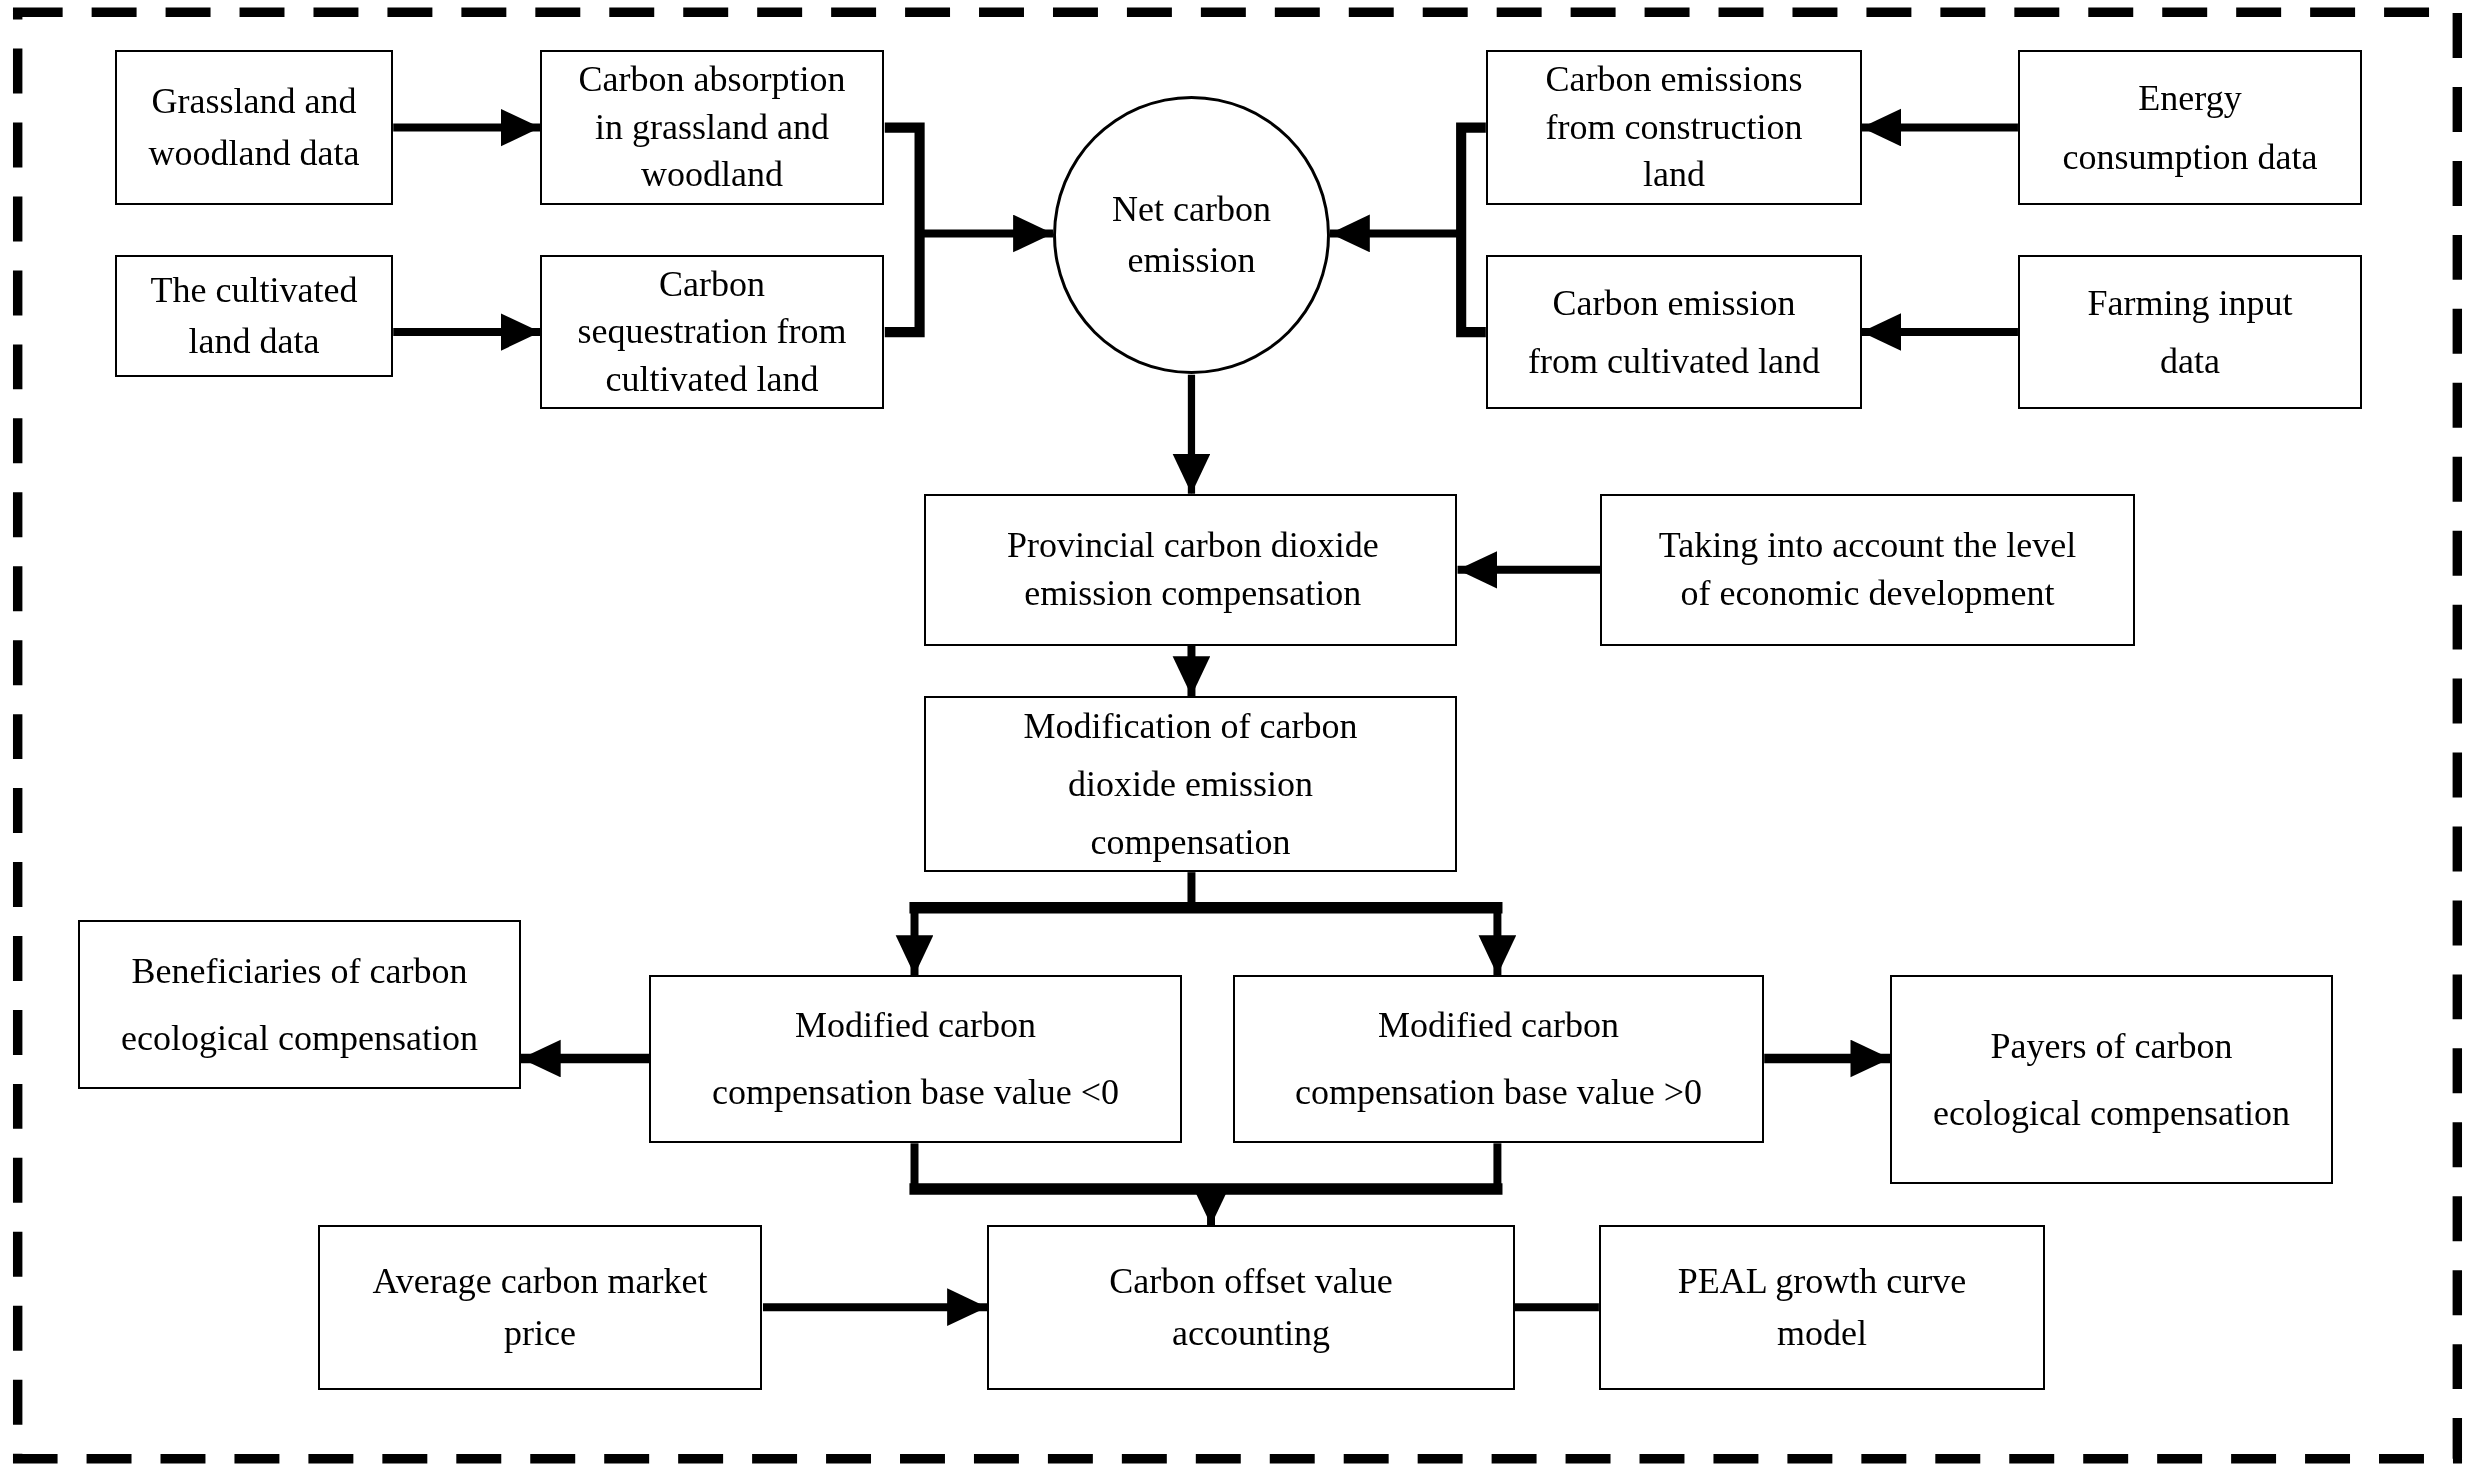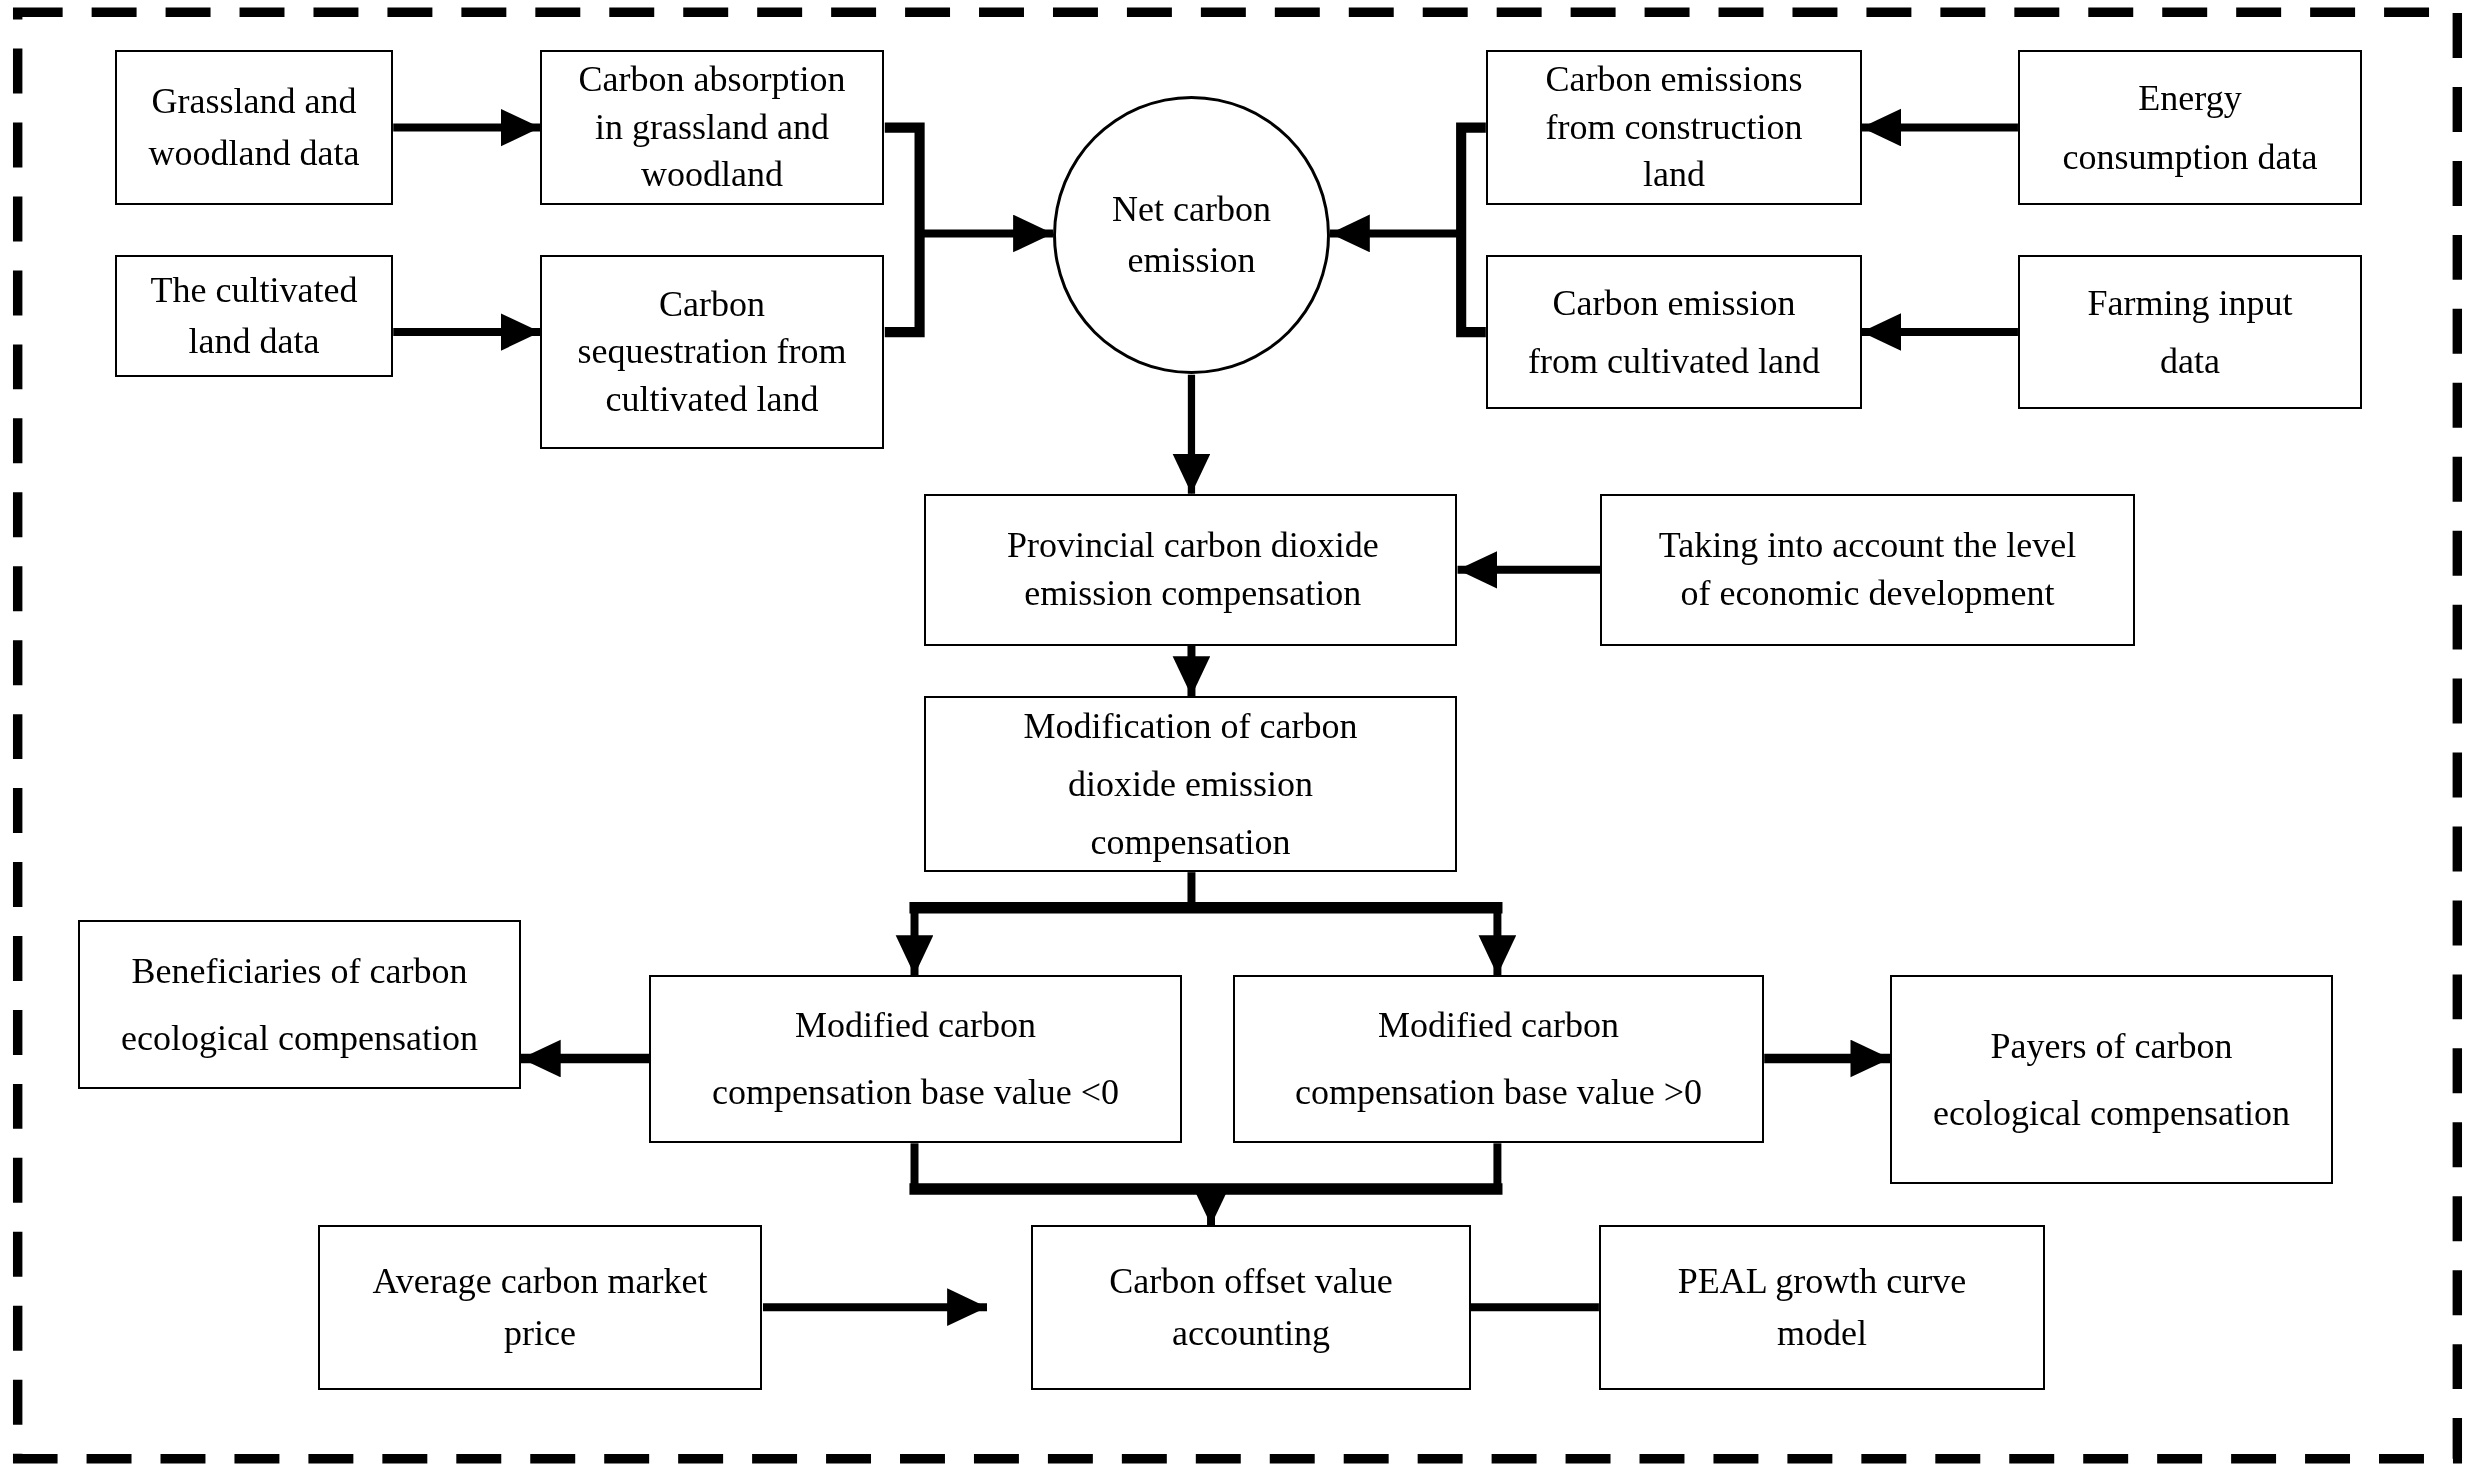--- a/index.html
+++ b/index.html
@@ -98,21 +98,21 @@
   <div class="node lh13" style="left:1486px; top:50px; width:376px; height:155px;">Carbon emissions
 from construction
 land</div>
 
   <div class="node lh16" style="left:2018px; top:50px; width:344px; height:155px;">Energy
 consumption data</div>
 
   <div class="node lh14" style="left:115px; top:255px; width:278px; height:122px;">The cultivated
 land data</div>
 
-  <div class="node lh13" style="left:540px; top:255px; width:344px; height:194px;">Carbon
+  <div class="node lh13" style="left:540px; top:255px; width:344px; height:154px;">Carbon
 sequestration from
 cultivated land</div>
 
   <div class="node lh16" style="left:1486px; top:255px; width:376px; height:154px;">Carbon emission
 from cultivated land</div>
 
   <div class="node lh16" style="left:2018px; top:255px; width:344px; height:154px;">Farming input
 data</div>
 
   <div class="node ellipse lh14" style="left:1053px; top:96px; width:277px; height:278px;">Net carbon
@@ -136,20 +136,20 @@
 
   <div class="node lh18" style="left:1233px; top:975px; width:531px; height:168px;">Modified carbon
 compensation base value &gt;0</div>
 
   <div class="node lh18" style="left:1890px; top:975px; width:443px; height:209px;">Payers of carbon
 ecological compensation</div>
 
   <div class="node lh14" style="left:318px; top:1225px; width:444px; height:165px;">Average carbon market
 price</div>
 
-  <div class="node lh14" style="left:987px; top:1225px; width:440px; height:165px;margin-left:44px;">Carbon offset value
+  <div class="node lh14" style="left:987px; top:1225px; width:528px; height:165px;">Carbon offset value
 accounting</div>
 
   <div class="node lh14" style="left:1599px; top:1225px; width:446px; height:165px;">PEAL growth curve
 model</div>
 
 </div>
 
 
 </body></html>

